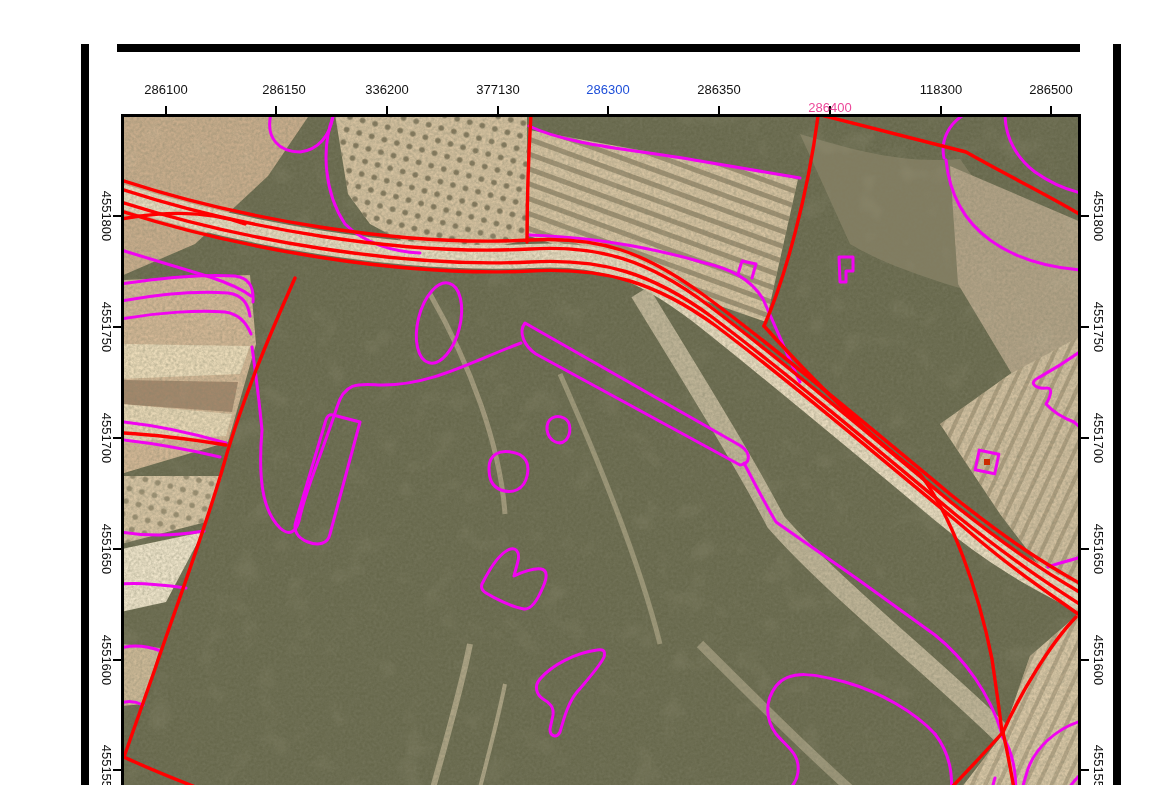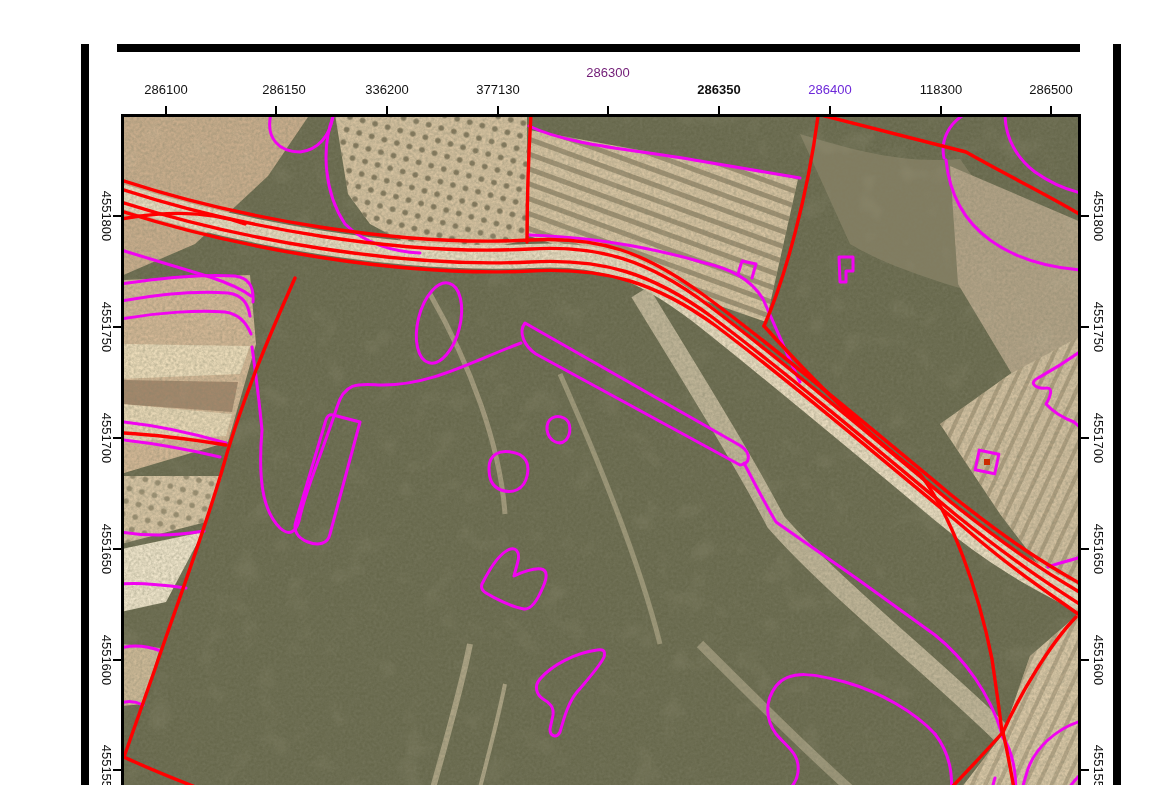--- a/index.html
+++ b/index.html
@@ -31,25 +31,25 @@
   <div id="axisLayer">
       <div class="tick tick-top" style="left: 165px; top: 62px;"></div>
       <div class="coordlbl lbl-top" style="left: 166px; top: 45px; color: rgb(17, 17, 17);">286100</div>
       <div class="tick tick-top" style="left: 275px; top: 62px;"></div>
       <div class="coordlbl lbl-top" style="left: 284px; top: 45px; color: rgb(17, 17, 17);">286150</div>
       <div class="tick tick-top" style="left: 386px; top: 62px;"></div>
       <div class="coordlbl lbl-top" style="left: 387px; top: 45px; color: rgb(17, 17, 17);">336200</div>
       <div class="tick tick-top" style="left: 497px; top: 62px;"></div>
       <div class="coordlbl lbl-top" style="left: 498px; top: 45px; color: rgb(17, 17, 17);">377130</div>
       <div class="tick tick-top" style="left: 607px; top: 62px;"></div>
-      <div class="coordlbl lbl-top" style="left: 608px; top: 28px; color: #701a75;">286300</div>
+      <div class="coordlbl lbl-top" style="left: 608px; top: 45px; color: #1d4ed8;">286300</div>
       <div class="tick tick-top" style="left: 718px; top: 62px;"></div>
-      <div class="coordlbl lbl-top" style="left: 719px; top: 45px; color: rgb(17, 17, 17); font-weight: bold;">286350</div>
+      <div class="coordlbl lbl-top" style="left: 719px; top: 45px; color: rgb(17, 17, 17);">286350</div>
       <div class="tick tick-top" style="left: 829px; top: 62px;"></div>
-      <div class="coordlbl lbl-top" style="left: 830px; top: 45px; color: #6d28d9;">286400</div>
+      <div class="coordlbl lbl-top" style="left: 830px; top: 63px; color: #ec4899;">286400</div>
       <div class="tick tick-top" style="left: 940px; top: 62px;"></div>
       <div class="coordlbl lbl-top" style="left: 941px; top: 45px; color: rgb(17, 17, 17);">118300</div>
       <div class="tick tick-top" style="left: 1050px; top: 62px;"></div>
       <div class="coordlbl lbl-top" style="left: 1051px; top: 45px; color: rgb(17, 17, 17); text-align: center;">286500</div>
       <div class="tick tick-side" style="left: 113px; top: 171px;"></div>
       <div class="coordlbl lbl-rot" style="left: 106px; top: 172px; color: rgb(17, 17, 17);">4551800</div>
       <div class="tick tick-side" style="left: 113px; top: 282px;"></div>
       <div class="coordlbl lbl-rot" style="left: 106px; top: 283px; color: rgb(17, 17, 17);">4551750</div>
       <div class="tick tick-side" style="left: 113px; top: 393px;"></div>
       <div class="coordlbl lbl-rot" style="left: 106px; top: 394px; color: rgb(17, 17, 17);">4551700</div>

